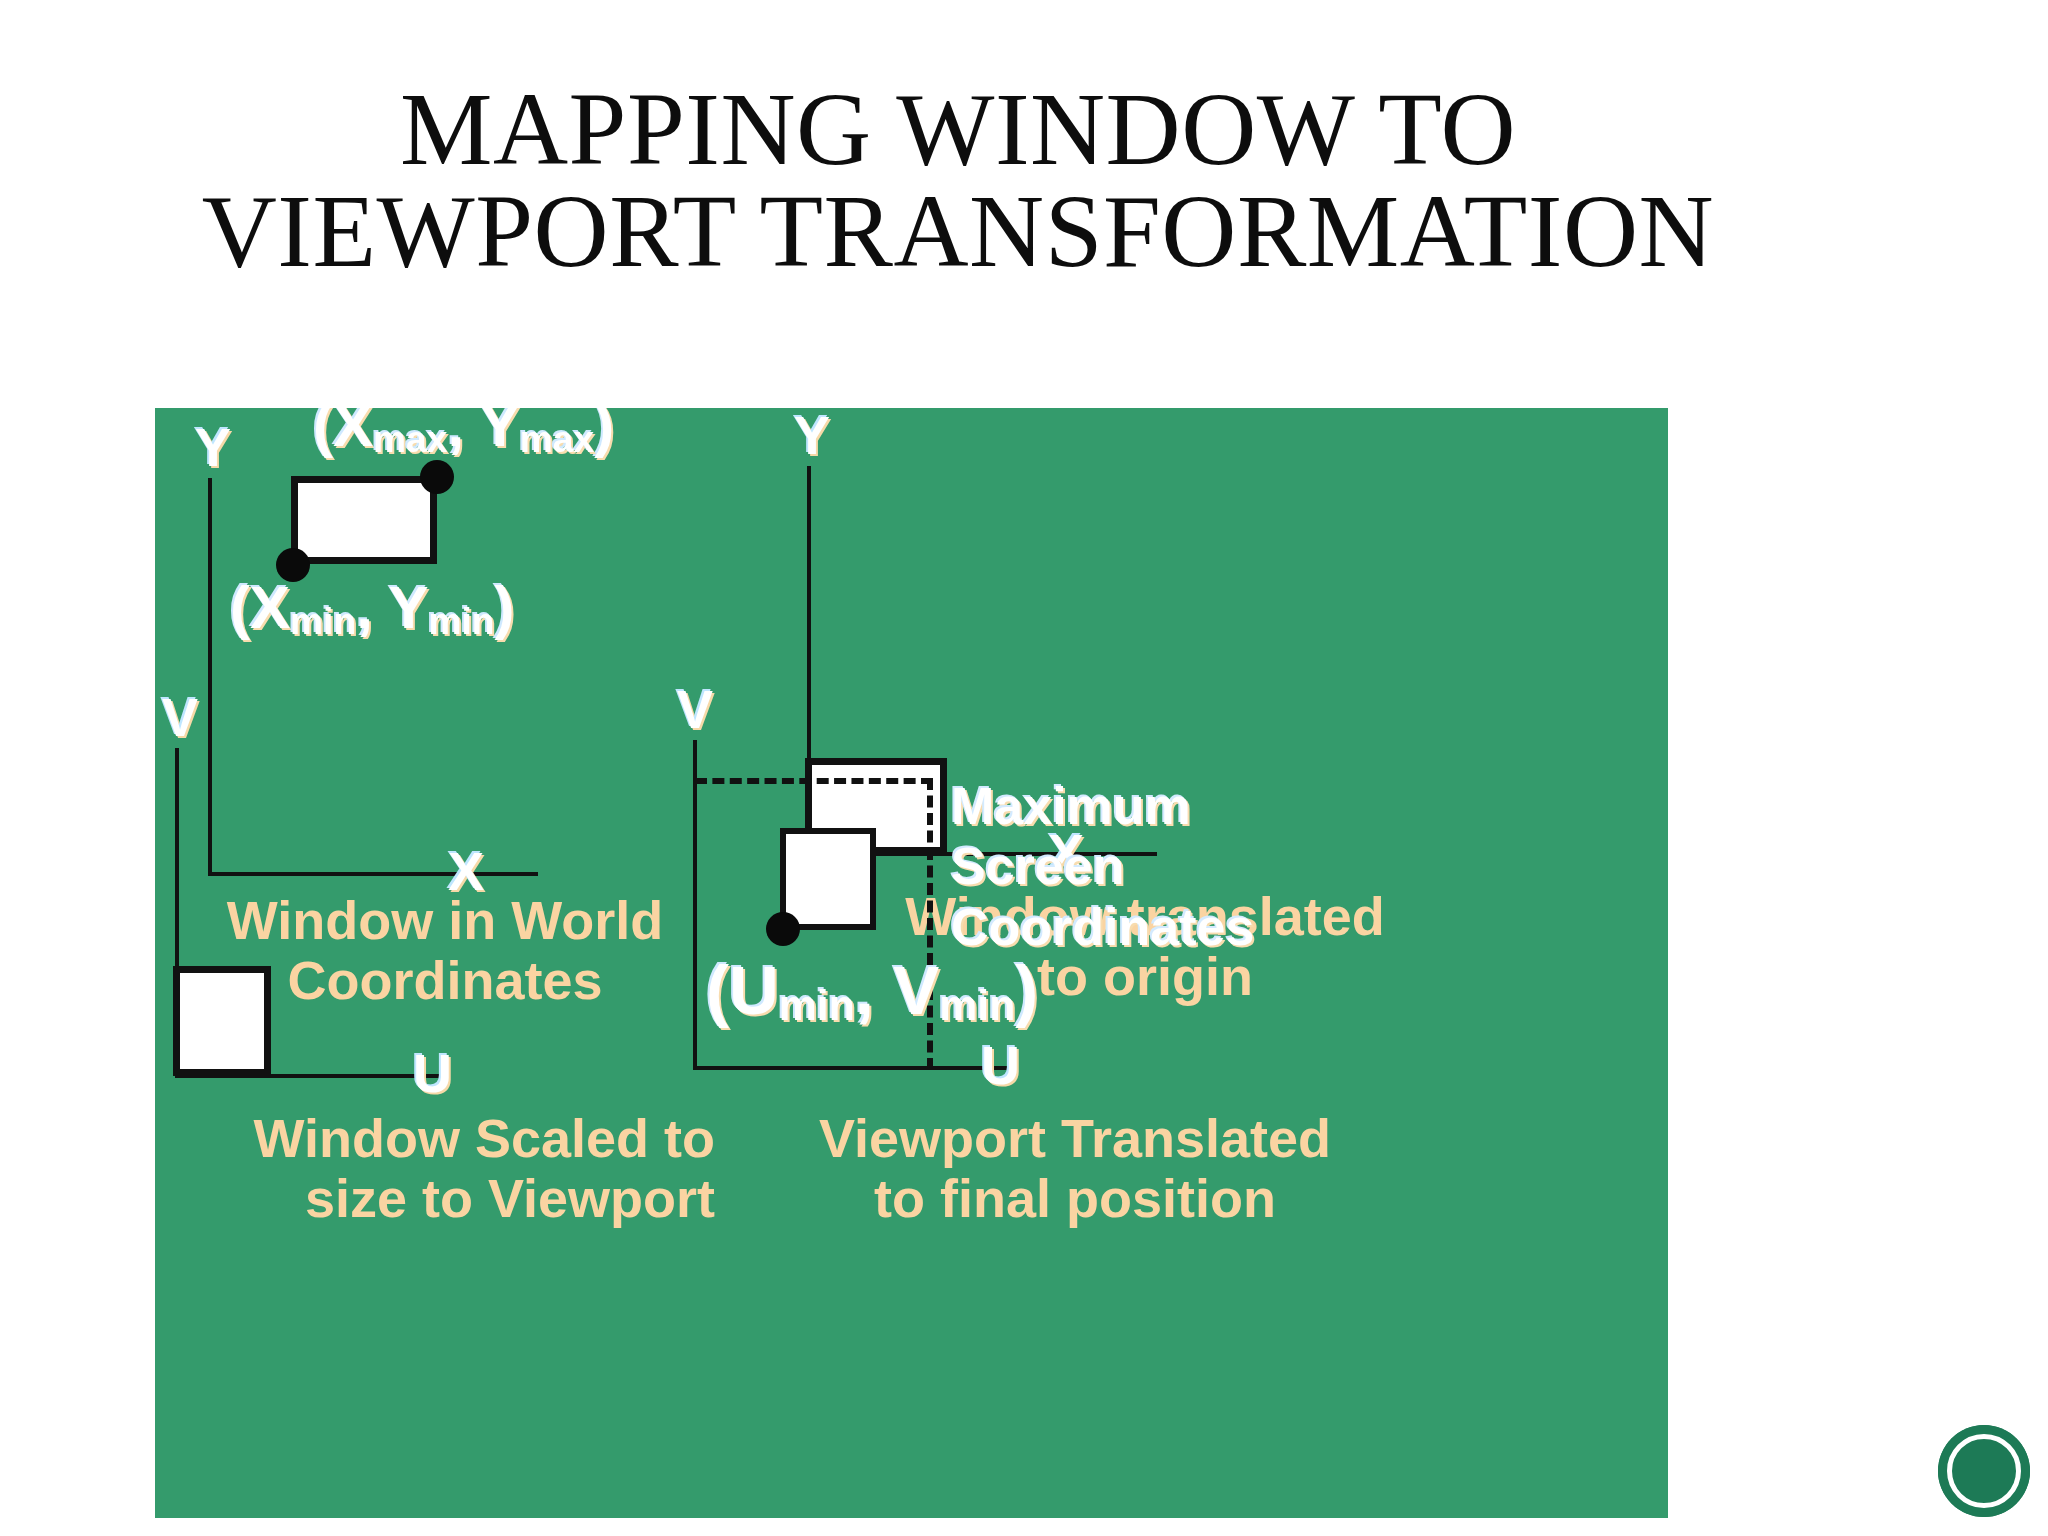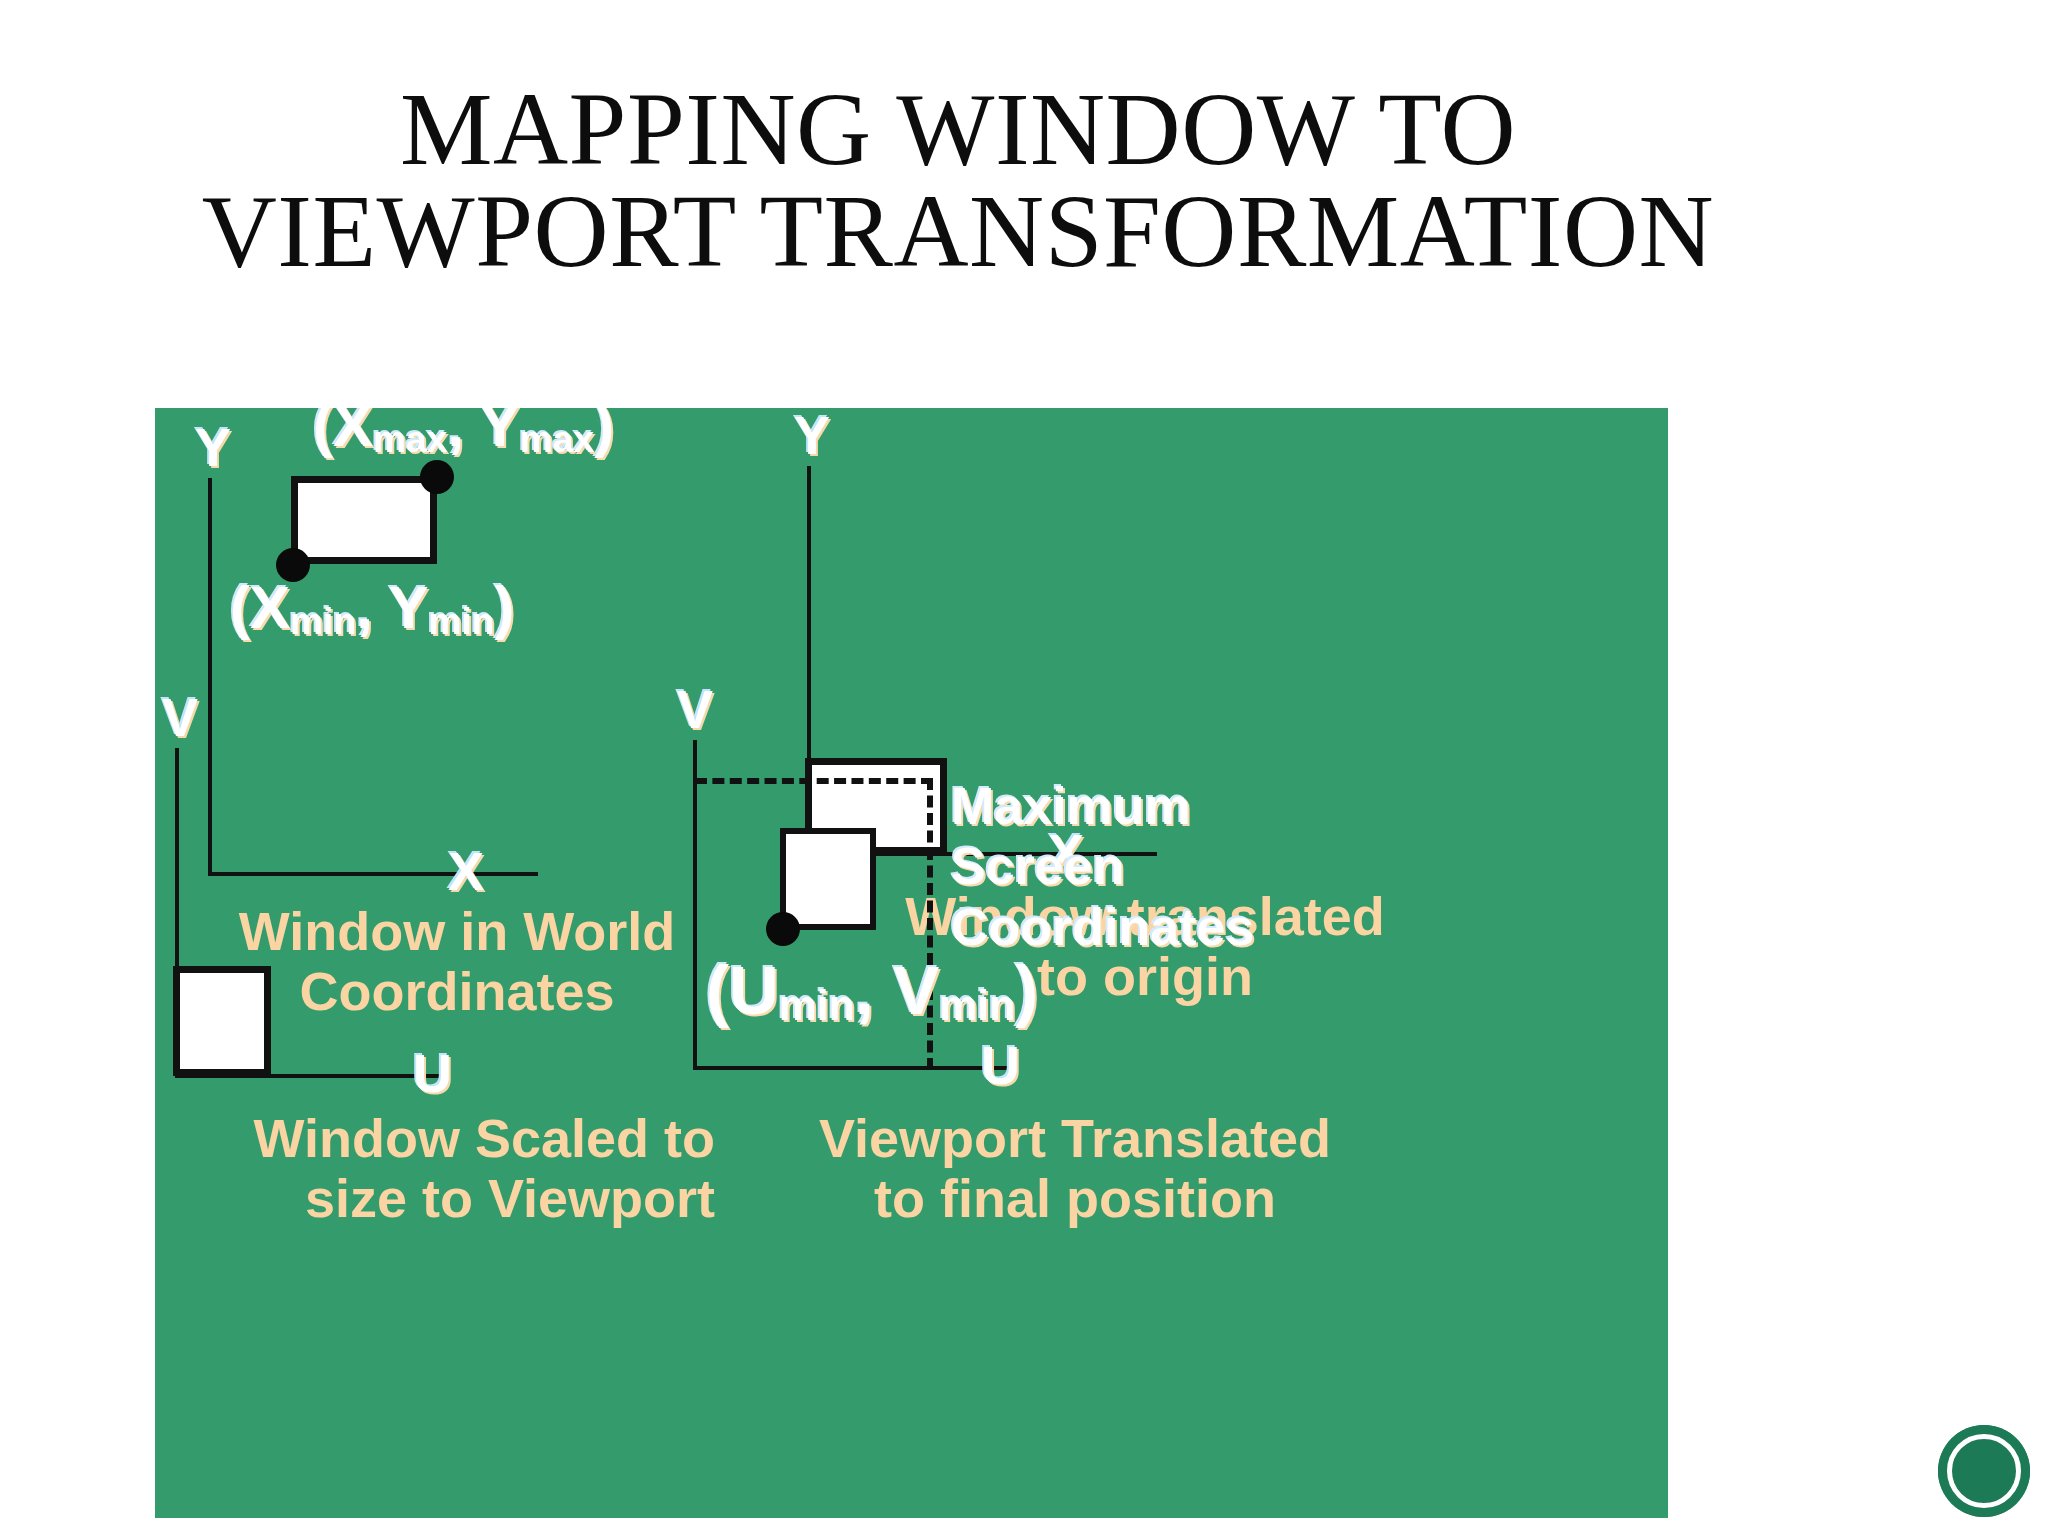--- a/index.html
+++ b/index.html
@@ -122,21 +122,21 @@
     <div class="dot" style="left:121px;top:140px;"></div>
 
     <div class="coord-label" style="left:158px;top:-12px;">
       <span>(</span><span>X</span><sub>max</sub><span>, </span><span>Y</span><sub>max</sub><span>)</span>
     </div>
 
     <div class="coord-label" style="left:75px;top:170px;">
       <span>(</span><span>X</span><sub>min</sub><span>, </span><span>Y</span><sub>min</sub><span>)</span>
     </div>
 
-    <div class="caption" style="left:12px;top:482px;width:580px;margin-top:11px;">Window in World
+    <div class="caption" style="left:0px;top:482px;width:580px;">Window in World
 Coordinates</div>
   </div>
 
   <div>
     <div class="axis-v" style="left:652px;top:58px;width:4px;height:390px;"></div>
     <div class="axis-h" style="left:652px;top:444px;width:350px;height:4px;"></div>
     <div class="axis-label" style="left:639px;top:0px;">Y</div>
     <div class="axis-label" style="left:893px;top:418px;">X</div>
     <div class="win-rect" style="left:650px;top:350px;width:142px;height:96px;"></div>
     <div class="caption" style="left:540px;top:478px;width:900px;">Window translated

